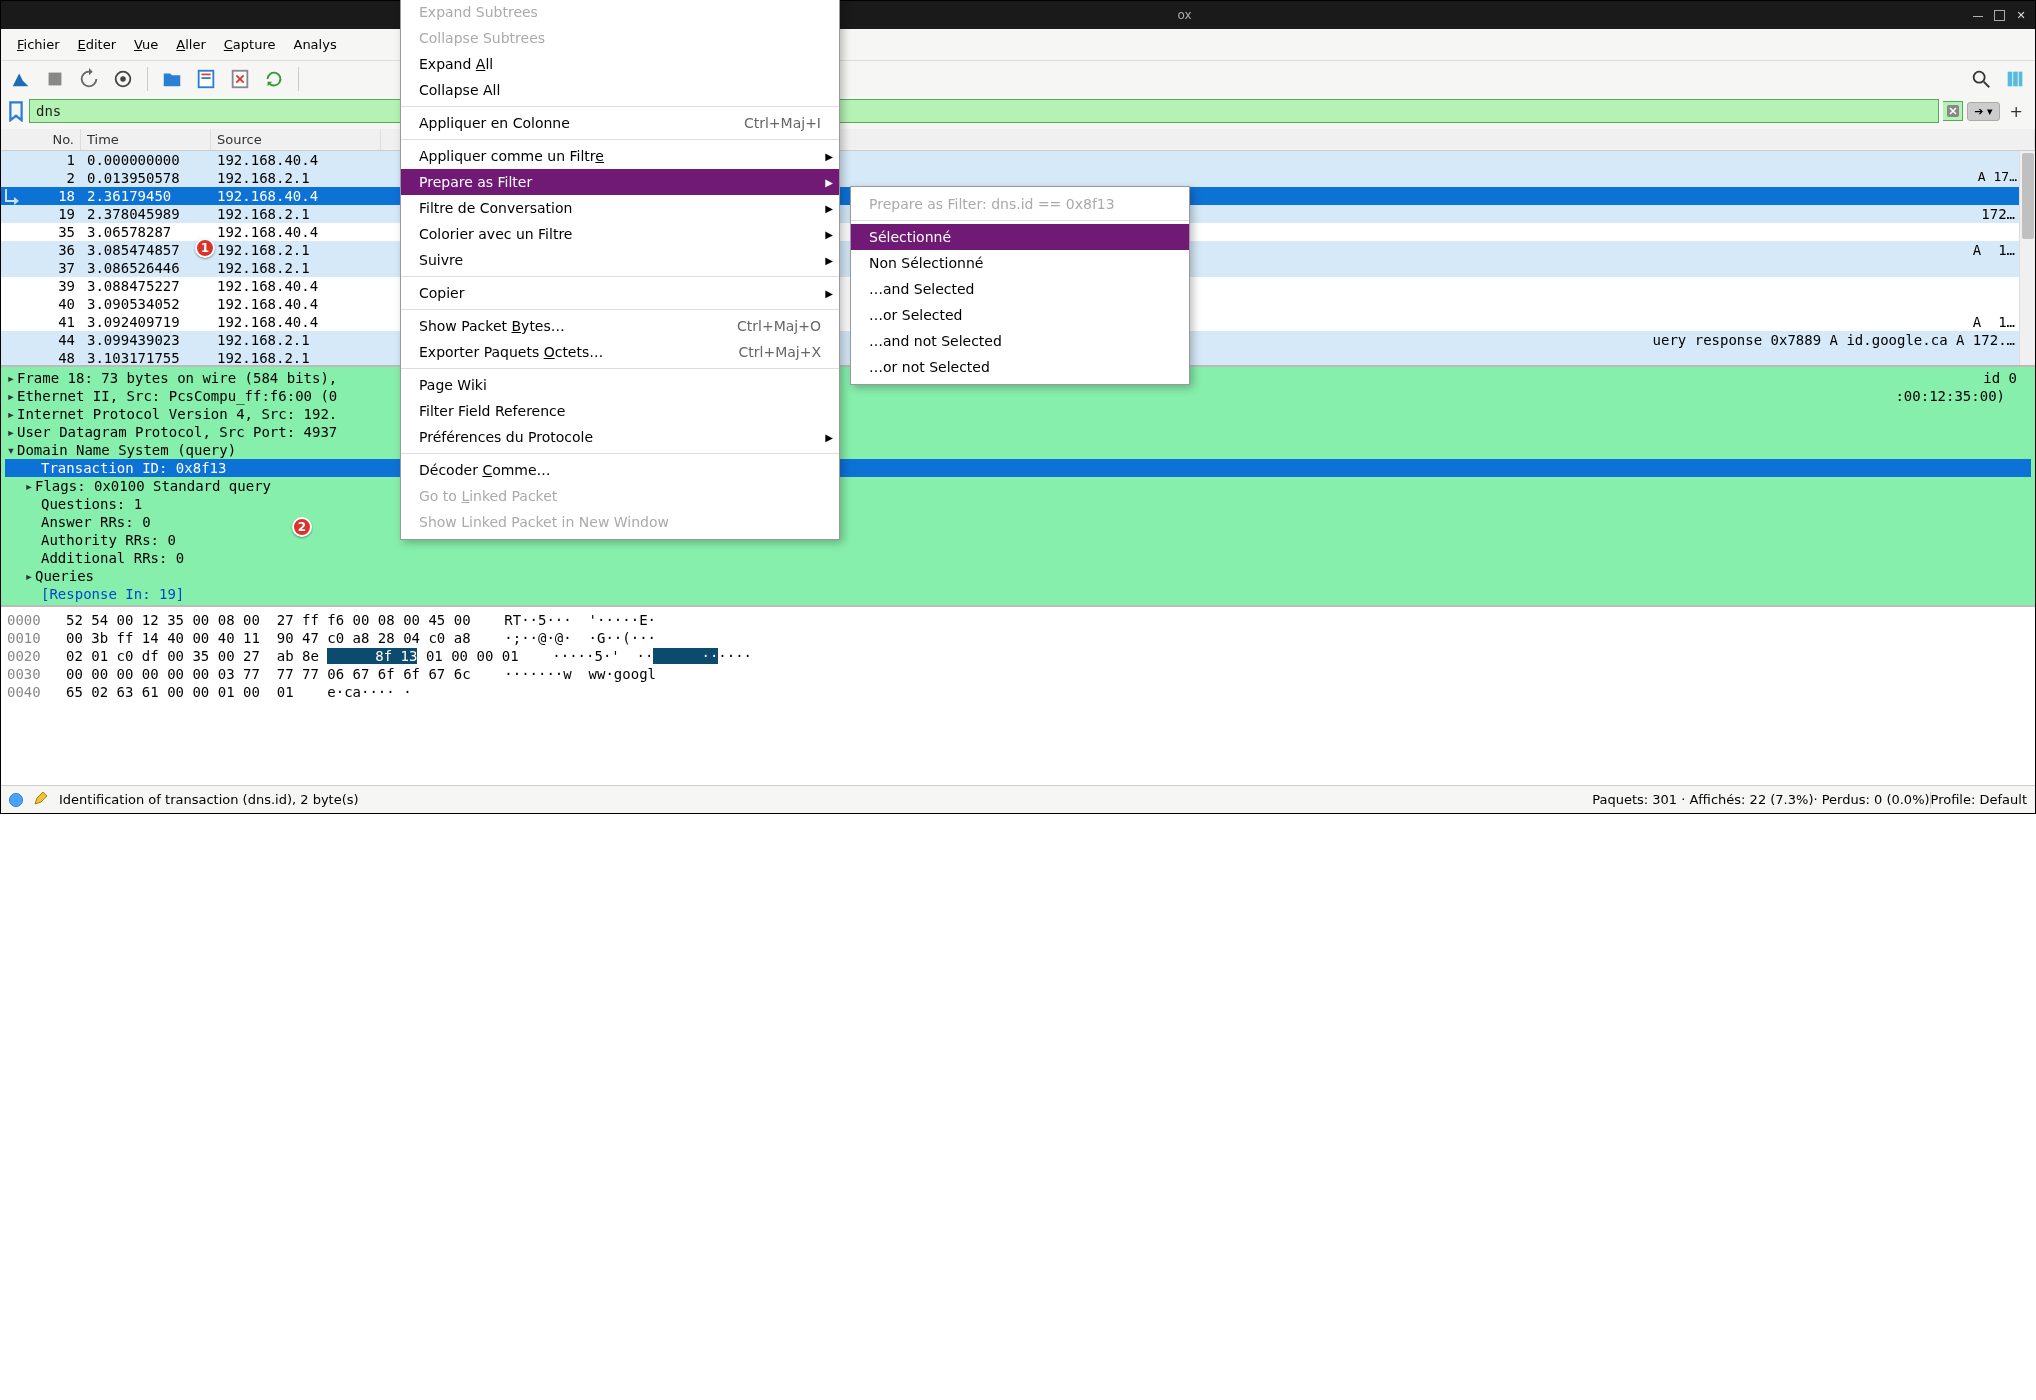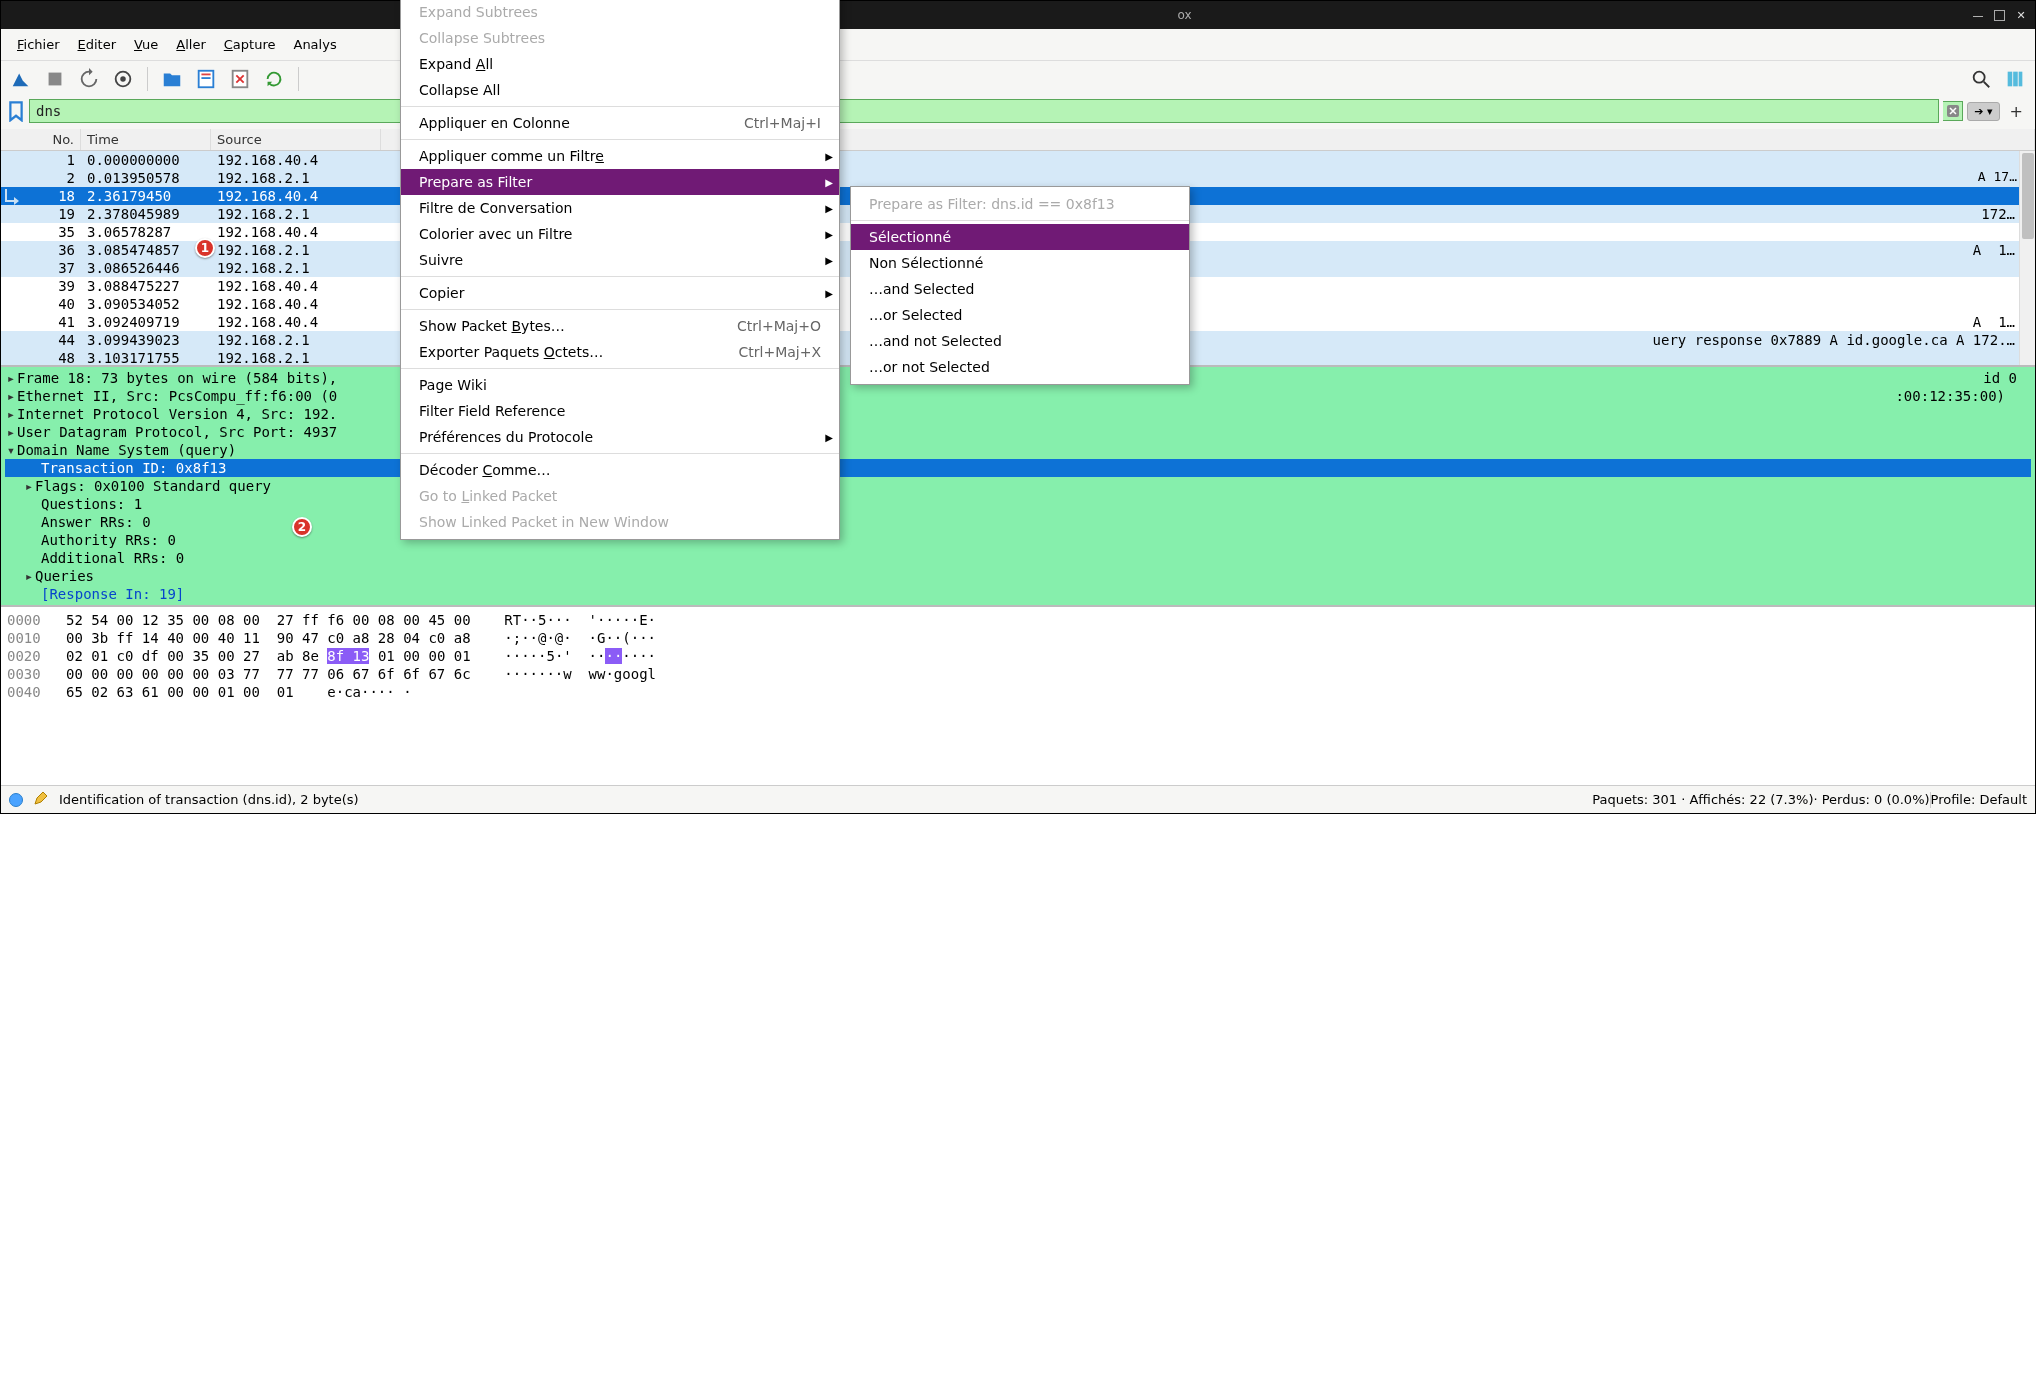--- a/index.html
+++ b/index.html
@@ -51,21 +51,21 @@
   .tree-line { white-space: pre;}
   .tree-line .caret { display:inline-block; width:12px; text-align:center; color:#333;}
   .tree-line.sel { background:#0d72d6; color:#fff;}
   .tree-line .link { color: #0645cc; }
   .tree-indent1 { padding-left: 18px;}
   .tree-indent2 { padding-left: 36px;}
 
   .hex-pane { background:#fff; border-top: 2px solid #bbb; padding: 4px 6px; font-family: "DejaVu Sans Mono", monospace; font-size:14px; line-height:18px;}
   .hex-line { white-space: pre; }
   .hex-offset { color:#888; }
-  .hex-sel { background:#8b5cf6; color:#fff;}
+  .hex-sel { background:#0c4a6e; color:#fff;padding-left:48px;}
 
   .statusbar { display:flex; align-items:center; gap:10px; background:#f6f6f4; border-top:1px solid #ccc; padding: 4px 8px; font-size:13px;}
   .status-dot { width:14px; height:14px; border-radius:50%; background:#4aa3ff; border:1px solid #2a7fcc;}
   .status-pencil svg { width:16px; height:16px;}
   .status-right { margin-left:auto; display:flex; }
   .status-sep { width:1px; background:#ccc; height:16px;}
 
   
   .context-menu { position: absolute; background:#fff; border:1px solid #999; box-shadow: 3px 3px 8px rgba(0,0,0,0.25); padding: 4px 0; font-size: 14px; z-index:100; min-width: 340px;}
   .cm-item { display:flex; justify-content:space-between; padding: 5px 18px; cursor:default; position:relative;}

